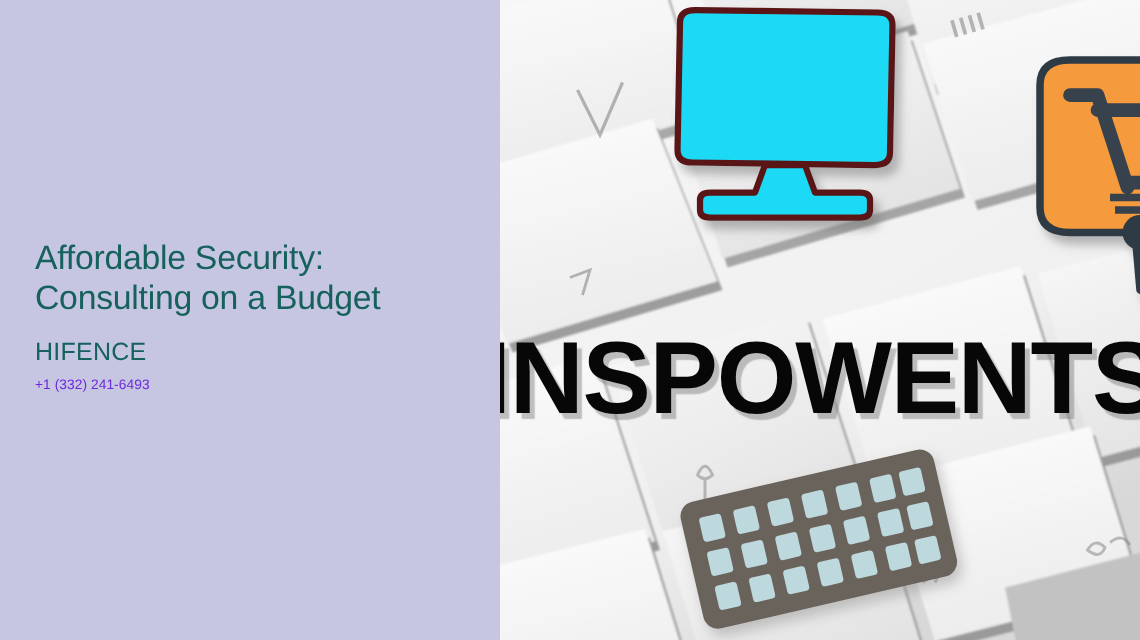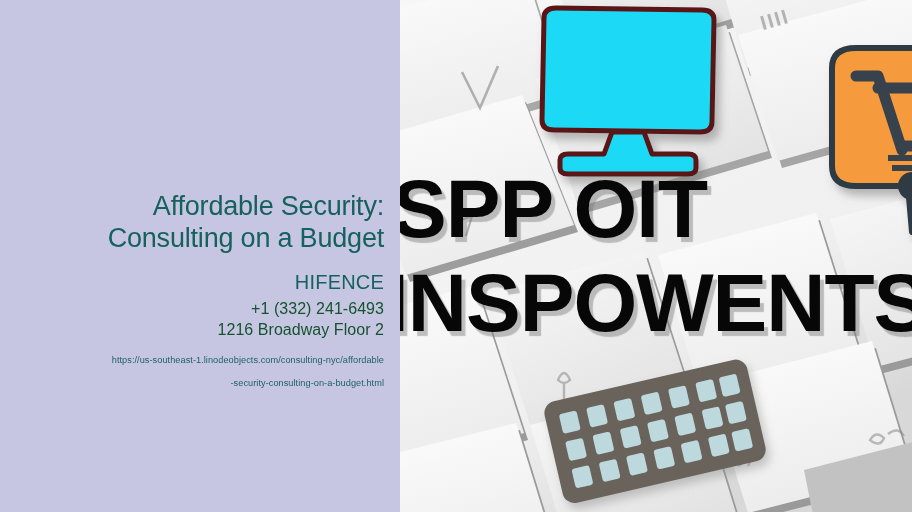--- a/index.html
+++ b/index.html
@@ -20,21 +20,20 @@
 
   
   #info-panel {
     position: absolute;
     left: 0;
     top: 0;
     width: 400px;
     height: 359px;
     background: #c6c6e3;
     box-sizing: border-box;
-    text-align: right;
   }
   #info-block {
     position: absolute;
     left: 28px;
     top: 190px;
     width: 356px;
   }
   #poster-title {
     font-size: 27px;
     line-height: 32px;
@@ -46,23 +45,23 @@
   }
   #company-name {
     font-size: 20px;
     line-height: 24px;
     font-weight: 400;
     color: #16615c;
     margin: 16px 0 4px 0;
     letter-spacing: 0.2px;
   }
   .contact-line {
-    font-size: 16px;
+    font-size: 11px;
     line-height: 21px;
-    color: #14532d;
+    color: #6d28d9;
     letter-spacing: 0.05px;
   }
   #url-block {
     margin-top: 9px;
   }
   .url-line {
     font-size: 9.2px;
     line-height: 23px;
     color: #1d5f63;
     letter-spacing: 0.05px;
@@ -119,28 +118,23 @@
   <div id="info-panel">
     <div id="info-block">
 
       <div id="poster-title">Affordable Security:
 Consulting on a Budget</div>
 
       <div id="company-name">HIFENCE</div>
 
       <div class="contact-line">+1 (332) 241-6493</div>
 
-      <div class="contact-line">1216 Broadway Floor 2</div>
-
-
-
-      <div id="url-block">
-        <div class="url-line">https://us-southeast-1.linodeobjects.com/consulting-nyc/affordable</div>
-        <div class="url-line">-security-consulting-on-a-budget.html</div>
-      </div>
+
+
+
 
     </div>
   </div>
 
   <div id="image-panel">
 
     <svg id="photo-svg" viewBox="0 0 512 512">
       <defs>
         <linearGradient id="keyFace" x1="0" y1="0" x2="0.3" y2="1">
           <stop offset="0%" stop-color="#fdfdfd"></stop>
@@ -307,18 +301,17 @@
             <rect x="70" y="70" width="18" height="20" rx="3"></rect>
             <rect x="98" y="70" width="18" height="20" rx="3"></rect>
             <rect x="126" y="70" width="18" height="20" rx="3"></rect>
             <rect x="154" y="70" width="18" height="20" rx="3"></rect>
             <rect x="178" y="70" width="18" height="20" rx="3"></rect>
           </g>
         </g>
       </g>
     </svg>
 
-    <div class="photo-headline" id="headline-1">SPP OIT</div>
 
     <div class="photo-headline" id="headline-2">INSPOWENTS</div>
 
   </div>
 </div>
 
 </body></html>

